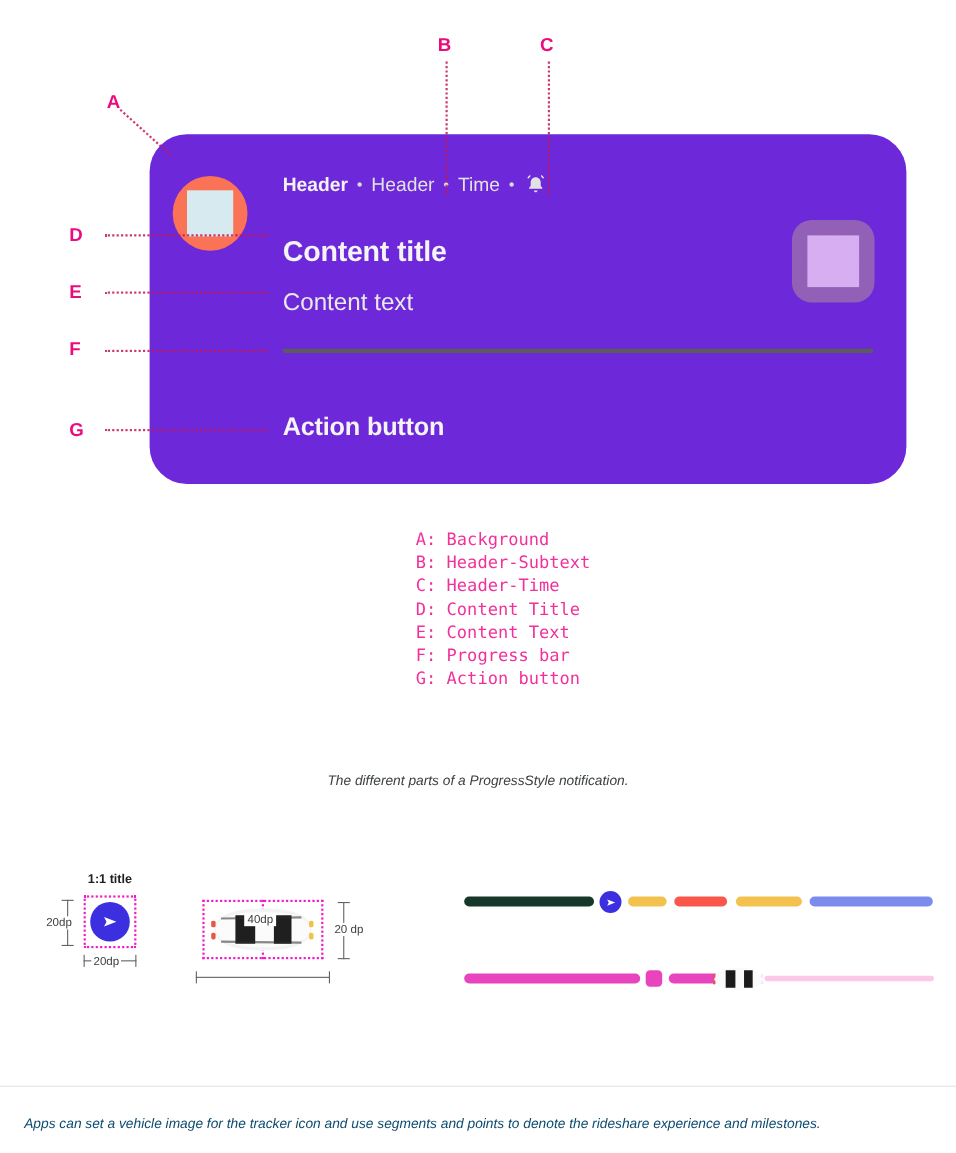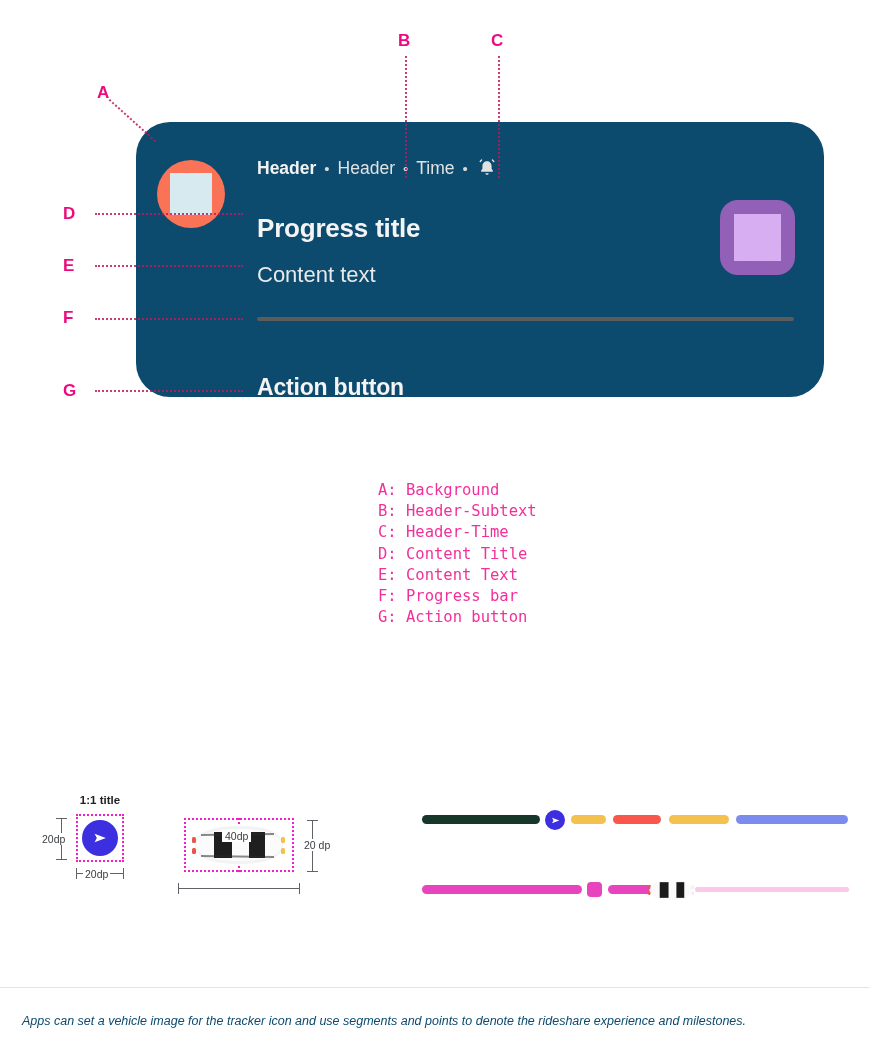--- a/index.html
+++ b/index.html
@@ -47,22 +47,22 @@
     border-top: 2px dotted #C2185B;
     opacity: .85;
   }
 
   
   .notif-card {
     position: absolute;
     left: 136px;
     top: 122px;
     width: 688px;
-    height: 275px;
-    background: #0c4a6e;
+    height: 318px;
+    background: #6d28d9;
     border-radius: 34px;
   }
   .avatar {
     position: absolute;
     left: 21px;
     top: 38px;
     width: 68px;
     height: 68px;
     border-radius: 50%;
     background: #FB7357;
@@ -286,21 +286,21 @@
       <span class="bell-icon">
         <svg width="22" height="22" viewBox="0 0 24 24" fill="#E2E2E2">
           <path d="M12 4.6c-2.9 0-5 2.3-5 5.2v3.1l-1.5 2.1c-.3.4 0 1 .5 1h12c.5 0 .8-.6.5-1L17 12.9V9.8c0-2.9-2.1-5.2-5-5.2z"></path>
           <path d="M10.2 17.6c0 1 .8 1.8 1.8 1.8s1.8-.8 1.8-1.8z"></path>
           <path d="M6.1 3.2 4.6 4.9" stroke="#E2E2E2" stroke-width="1.5" fill="none" stroke-linecap="round"></path>
           <path d="M17.9 3.2l1.5 1.7" stroke="#E2E2E2" stroke-width="1.5" fill="none" stroke-linecap="round"></path>
         </svg>
       </span>
     </div>
 
-    <div class="content-title">Progress title</div>
+    <div class="content-title">Content title</div>
     <div class="content-text">Content text</div>
 
     <div class="big-icon">
       <svg class="big-icon-blob" viewBox="0 0 100 100">
         <path d="M50 1 L68 7 L85 16 L93 33 L99 50 L93 68 L85 85 L68 93 L50 99
                  L32 93 L15 85 L7 68 L1 50 L7 33 L15 16 L32 7 Z" fill="#D7AEF2"></path>
       </svg>
     </div>
 
     <div class="progress-line"></div>
@@ -329,20 +329,21 @@
   <div class="leader-h" style="left:95px; top:390px; width:148px;"></div>
 
   <div class="legend">A: Background
 B: Header-Subtext
 C: Header-Time
 D: Content Title
 E: Content Text
 F: Progress bar
 G: Action button</div>
 
+  <div class="caption-mid">The different parts of a ProgressStyle notification.</div>
 
   <div class="ratio-label" style="left:55px; top:794px; width:90px;">1:1 title</div>
   <div class="dotbox" style="left:76px; top:814px; width:48px; height:48px;"></div>
   <div class="play-badge" style="left:82px; top:820px; width:36px; height:36px;">
     <svg width="20" height="20" viewBox="0 0 24 24">
       <path d="M5.5 6.8 L19 12 L5.5 17.2 L8.2 12 Z" fill="#ffffff"></path>
     </svg>
   </div>
   <div class="dim-line-v" style="left:61px; top:818px; height:42px;"></div>
   <div class="dim-cap-h" style="left:56px; top:818px;"></div>

